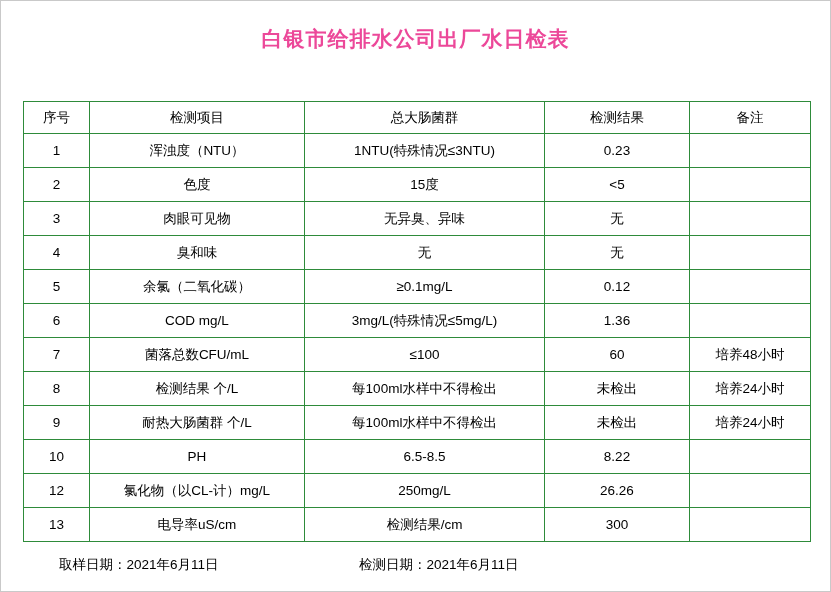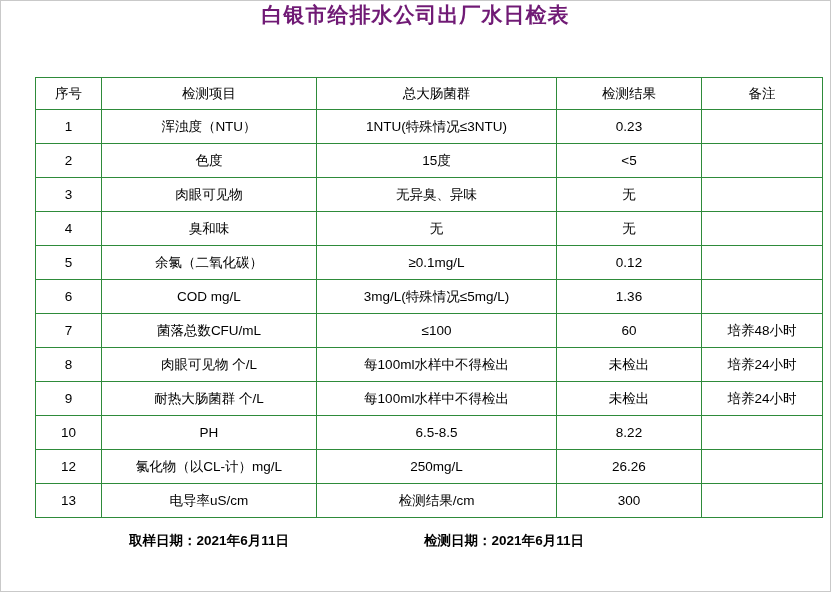--- a/index.html
+++ b/index.html
@@ -20,25 +20,26 @@
     height: 592px;
     box-sizing: border-box;
     border: 1px solid #c9c9c9;
     background: #ffffff;
   }
   .doc-title {
     text-align: center;
     font-size: 21px;
     font-weight: bold;
     letter-spacing: 1px;
+    margin-top: 24px;
     margin-bottom: 18px;
-    color: #701a75;
+    color: #ec4899;
   }
   .table-wrap {
-    padding: 0 34px;
+    padding: 0 22px;
     margin-top: 48px;
   }
   table.report {
     border-collapse: collapse;
     width: 787px;
     table-layout: fixed;
   }
   table.report td, table.report th {
     border: 1px solid #2e8b3a;
     font-size: 13.5px;
@@ -59,28 +60,26 @@
   col.c-remark  { width: 121px; }
 
   .footer {
     margin-top: 14px;
     padding: 0 26px;
     display: flex;
     font-size: 13.5px;
   }
   .footer .f-sample {
     width: 300px;
-    text-align: center;
+    text-align: left;
     padding-left: 32px;
-    font-weight: bold;
   }
   .footer .f-test {
     width: 290px;
-    text-align: center;
-    font-weight: bold;
+    text-align: left;
   }
   .footer .f-filler {
     flex: 1;
     text-align: left;
     padding-left: 18px;
   }
 </style>
 </head>
 <body>
 
@@ -151,21 +150,21 @@
         </tr>
         <tr>
           <td>7</td>
           <td>菌落总数CFU/mL</td>
           <td>≤100</td>
           <td>60</td>
           <td>培养48小时</td>
         </tr>
         <tr>
           <td>8</td>
-          <td>肉眼可见物 个/L</td>
+          <td>检测结果 个/L</td>
           <td>每100ml水样中不得检出</td>
           <td>未检出</td>
           <td>培养24小时</td>
         </tr>
         <tr>
           <td>9</td>
           <td>耐热大肠菌群 个/L</td>
           <td>每100ml水样中不得检出</td>
           <td>未检出</td>
           <td>培养24小时</td>

